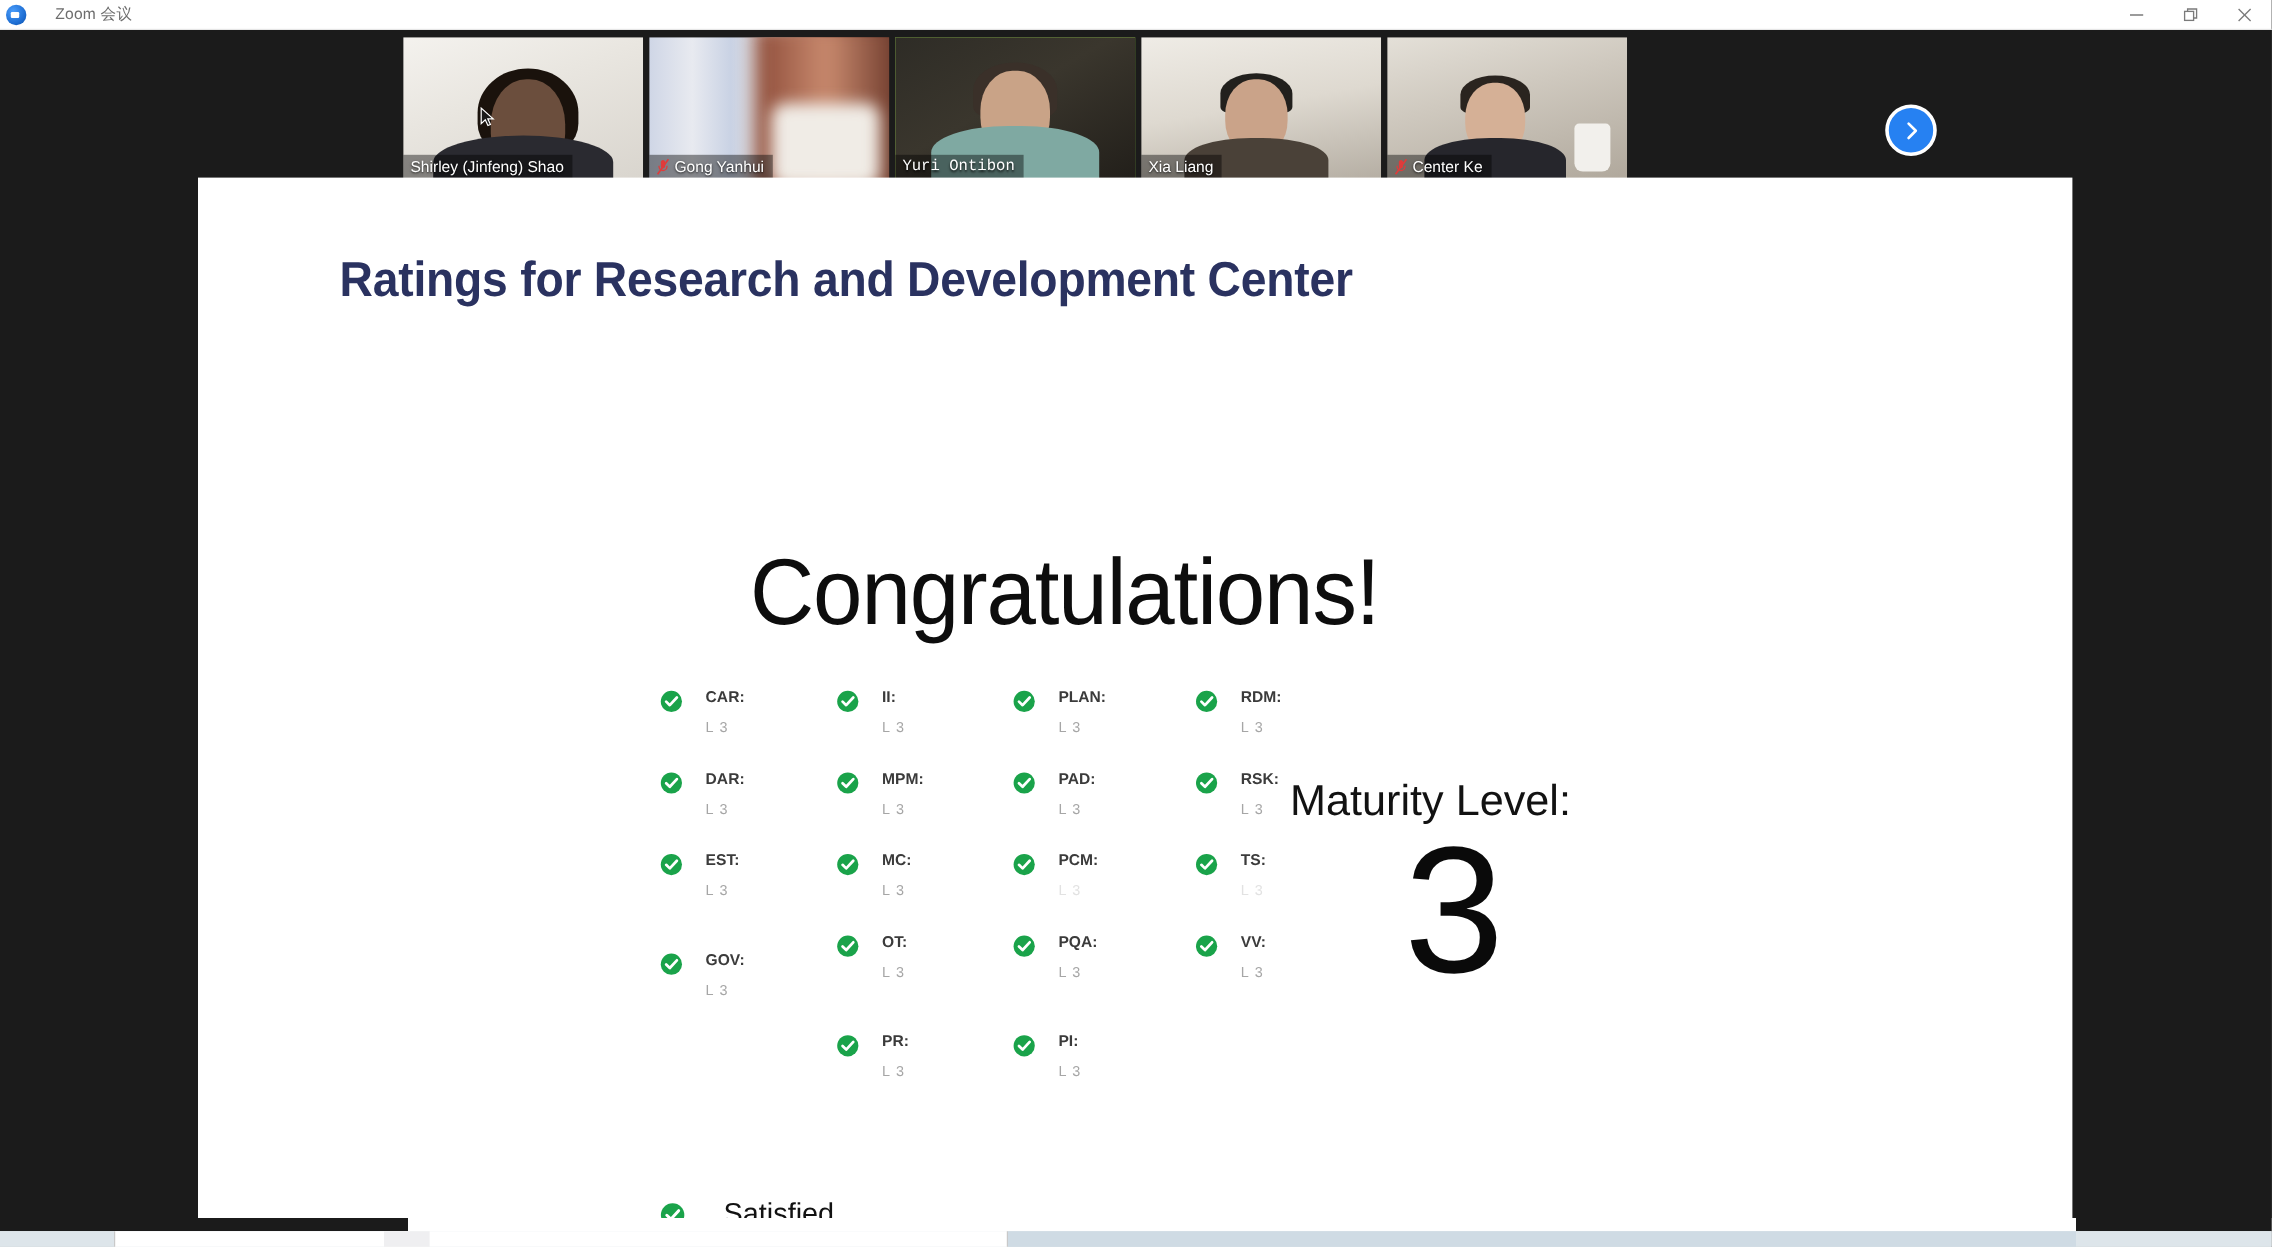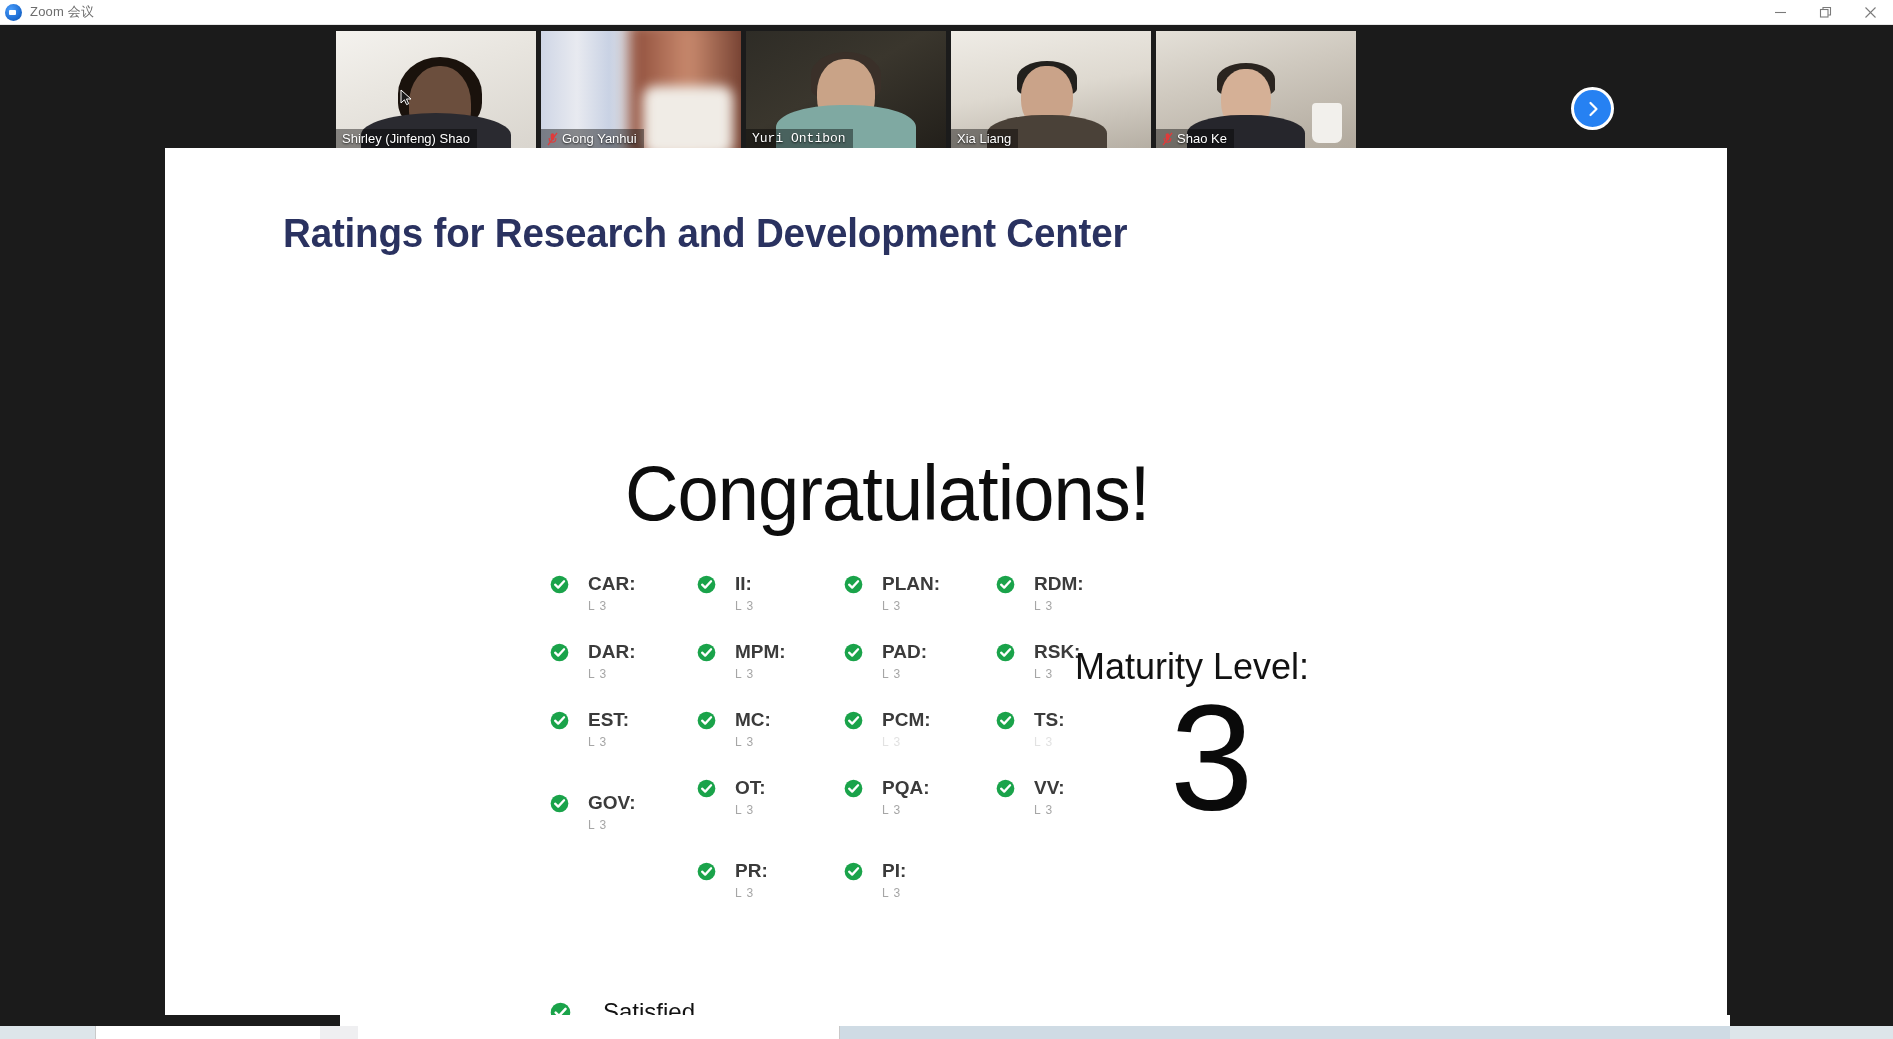--- a/index.html
+++ b/index.html
@@ -24,21 +24,21 @@
     border-radius: 50%;
     background: radial-gradient(circle at 35% 32%, #4a9dfb 0%, #1f6fd4 60%, #0b4fa8 100%);
     position: relative; flex: 0 0 auto;
   }
   .tb-logo::after {
     content: ""; position: absolute; left: 4px; top: 6px;
     width: 7px; height: 5px; background: #ffffff;
     border-radius: 1px;
   }
   .tb-title {
-    margin-left: 8px; font-size: 13px; color: #6d6d6d;
+    margin-left: 24px; font-size: 13px; color: #6d6d6d;
     letter-spacing: .2px; white-space: nowrap;
   }
   .tb-spacer { flex: 1 1 auto; }
   .wbtn {
     width: 45px; height: 25px; display: flex;
     align-items: center; justify-content: center;
     color: #7a7a7a;
   }
   .wbtn svg { display: block; }
 
@@ -152,21 +152,21 @@
   .rcol { width: 147px; }
   .rcol.w-wide { width: 152px; }
   .ritem { height: 68px; position: relative; }
   .ritem.gap { margin-top: 15px; }
   .ritem .chk {
     position: absolute; left: 0; top: 2px;
     width: 19px; height: 19px;
   }
   .ritem .rlabel {
     position: absolute; left: 38px; top: 0;
-    font-size: 19px; font-weight: 700; color: #3b3b3b;
+    font-size: 13px; font-weight: 700; color: #3b3b3b;
     white-space: nowrap;
   }
   .ritem .rlevel {
     position: absolute; left: 38px; top: 26px;
     font-size: 12px; color: #a6a6a6; font-weight: 400;
     letter-spacing: 1px; white-space: nowrap;
   }
   .ritem .rlevel.faint { color: #e2e2e2; }
 
   
@@ -291,21 +291,21 @@
           <div class="head"></div>
           <div class="body"></div>
           <div class="cup"></div>
       </div>
       <div class="pname">
         <svg class="mute-ico" width="11" height="14" viewBox="0 0 11 14">
           <path d="M5.5 1.3c-1 0-1.8.8-1.8 1.8v3.4c0 1 .8 1.8 1.8 1.8s1.8-.8 1.8-1.8V3.1c0-1-.8-1.8-1.8-1.8z" fill="#e03b3b"></path>
           <path d="M2.2 6.1v.6c0 1.9 1.5 3.4 3.3 3.4s3.3-1.5 3.3-3.4v-.6" fill="none" stroke="#e03b3b" stroke-width="1.1"></path>
           <line x1="1" y1="13.2" x2="10" y2="0.8" stroke="#e03b3b" stroke-width="1.4"></line>
         </svg>
-        <span>Shao Ke</span>
+        <span>Center Ke</span>
       </div>
     </div>
 
   </div>
 
   <div class="next-btn">
     <svg width="20" height="20" viewBox="0 0 20 20">
       <path d="M7.5 4 L13.5 10 L7.5 16" fill="none" stroke="#ffffff" stroke-width="2.2" stroke-linecap="round" stroke-linejoin="round"></path>
     </svg>
   </div>

